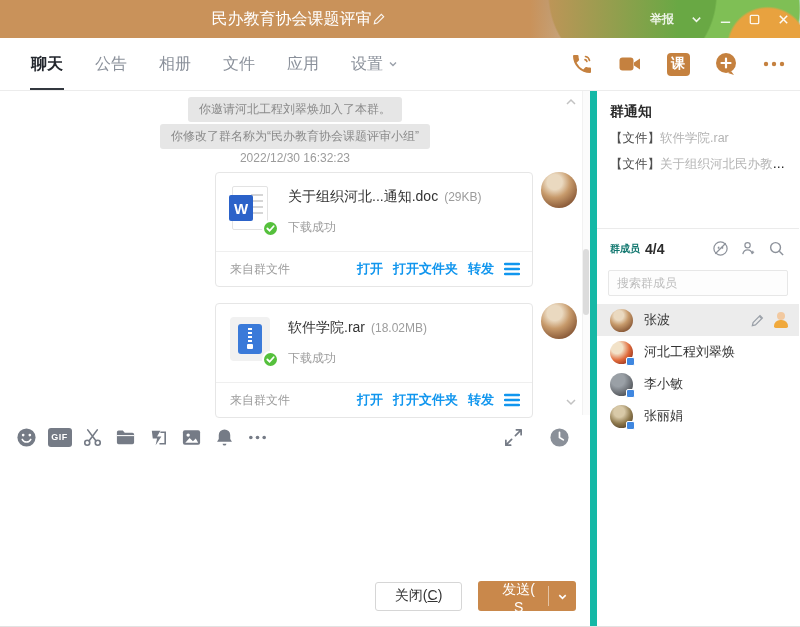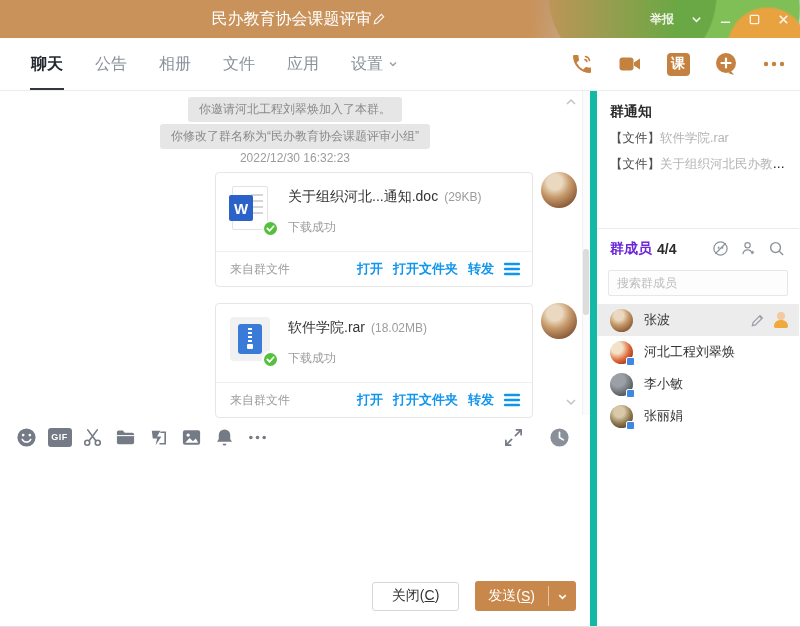--- a/index.html
+++ b/index.html
@@ -88,34 +88,34 @@
   .itico { width:24px; height:24px; margin:0 4.5px; display:flex; align-items:center; justify-content:center; cursor:pointer; color:#757b86; }
   .itico svg { width:21px; height:21px; }
   .gif-chip { width:26px; height:19px; background:#757b86; border-radius:3px; color:#fff; font-size:9px; font-weight:700; display:flex; align-items:center; justify-content:center; letter-spacing:.5px; }
   .it-spacer { flex:1; }
   .input-area { position:absolute; top:368px; left:0; width:100%; height:118px; background:#fff; }
 
   
   .footer-btns { position:absolute; bottom:16px; right:14px; display:flex; align-items:center; gap:16px; }
   .btn-close { background:#fff; border:1px solid #d6d6d6; border-radius:3px; height:29px; padding:0 19px; font-size:14px; color:#333; cursor:pointer; font-family:inherit; }
   .btn-send { display:flex; align-items:stretch; background:#c9884b; border-radius:3px; height:30px; color:#fff; cursor:pointer; overflow:hidden; }
-  .send-main { display:flex; align-items:center; padding:0 13px 0 13px; font-size:14px; }
+  .send-main { display:flex; align-items:center; padding:0 13px 0 24px; font-size:14px;flex-direction:column; }
   .send-div { width:1px; background:rgba(255,255,255,.5); margin:5px 0; }
   .send-caret { width:27px; display:flex; align-items:center; justify-content:center; }
   .ukey { text-decoration:underline; }
 
   
   .notice-sec { position:relative; height:137px; padding:12px 13px 0 13px; }
   .sec-title { font-size:14px; font-weight:700; color:#2b2b2b; }
   .notice-item { margin-top:9px; font-size:12.5px; white-space:nowrap; overflow:hidden; text-overflow:ellipsis; cursor:pointer; }
   .notice-tag { color:#4f4f4f; }
   .notice-name { color:#b3b3b3; }
   .members-sec { border-top:1px solid #ebebeb; padding-top:11px; }
   .members-head { display:flex; align-items:center; padding:0 13px; }
-  .members-title { font-size:14px; font-weight:700; color:#6d28d9; }
+  .members-title { font-size:10px; font-weight:700; color:#0f766e; }
   .members-count { font-size:14px; font-weight:700; color:#2b2b2b; margin-left:5px; }
   .mh-spacer { flex:1; }
   .mh-ic { width:18px; height:18px; margin-left:10px; color:#8d929b; cursor:pointer; }
   .mh-ic svg { width:17px; height:17px; }
   .member-search { margin:12px 11px 8px 11px; }
   .member-search input { width:100%; height:26px; border:1px solid #e7e7e7; background:#fdfdfd; border-radius:2px; font-size:12px; padding:0 8px; color:#333; outline:none; font-family:inherit; }
   .member-search input::placeholder { color:#bdbdbd; }
   .member-row { position:relative; height:32px; display:flex; align-items:center; padding:0 10px 0 13px; cursor:pointer; }
   .member-row.selected { background:#ececec; }
   .m-avatar { position:relative; width:23px; height:23px; border-radius:50%; flex:none; }

